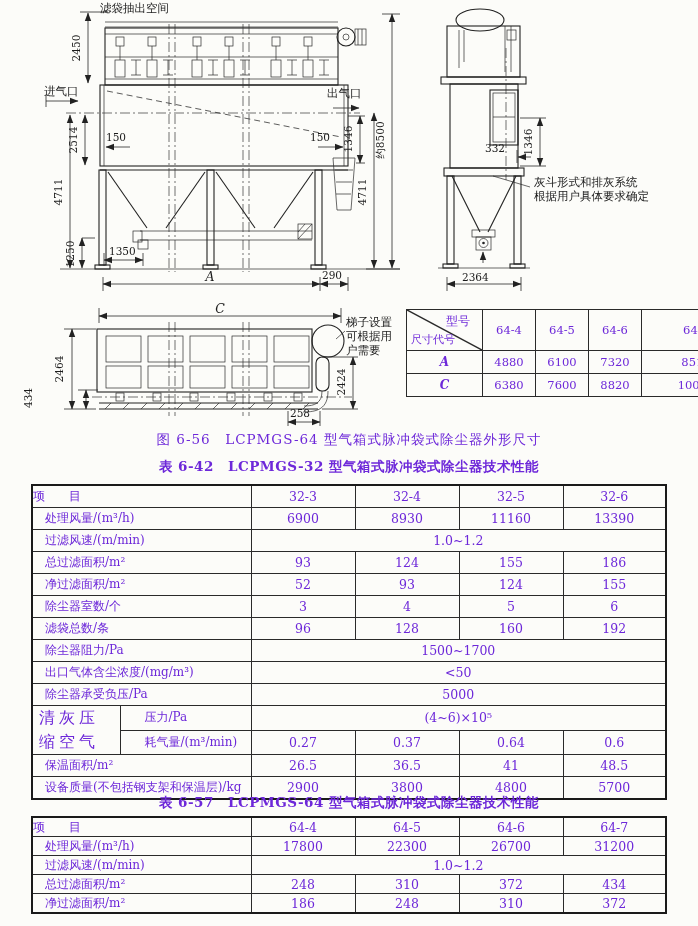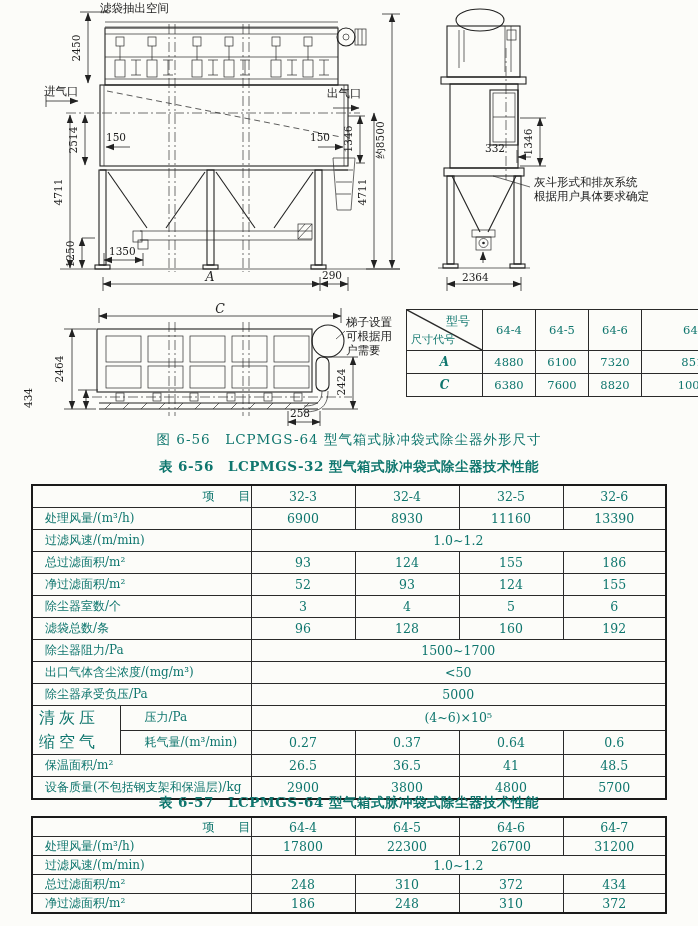--- a/index.html
+++ b/index.html
@@ -1,17 +1,17 @@
 <!DOCTYPE html>
 <html><head>
 <meta charset="utf-8">
 <style>
   html,body{margin:0;padding:0;background:#e8e8e4;}
   .page{position:relative;width:698px;height:926px;background:#fcfcf9;overflow:hidden;
-        font-family:"DejaVu Serif","Liberation Serif",serif;color:#0f766e;}
+        font-family:"DejaVu Serif","Liberation Serif",serif;color:#6d28d9;}
   svg text{fill:#1b1b1b;font-family:"DejaVu Serif","Liberation Serif",serif;}
   .ln{stroke:#222;fill:none;stroke-width:1.1;}
   .tn{stroke:#2a2a2a;fill:none;stroke-width:0.7;}
   .dm{stroke:#2a2a2a;fill:none;stroke-width:0.8;}
   .cl{stroke:#333;fill:none;stroke-width:0.7;stroke-dasharray:10 3 2 3;}
   .dsh{stroke:#333;fill:none;stroke-width:0.8;stroke-dasharray:6 4;}
   .fl{fill:#222;stroke:none;}
   .dimtxt{font-size:10.5px;}
   .cjk{font-size:11.5px;}
   .it{font-style:italic;font-size:12.5px;}
@@ -24,21 +24,21 @@
   .tbl-title.t57{top:794px;}
 
   table.spec{position:absolute;left:31px;width:636px;border-collapse:collapse;
              table-layout:fixed;font-size:12.5px;border:2px solid #1a1a1a;}
   table.spec.t56{top:484px;}
   table.spec.t57{top:816px;}
   table.spec td{border:1px solid #2a2a2a;height:21px;padding:0;text-align:center;
                 overflow:hidden;white-space:nowrap;}
   table.spec.t57 td{height:18px;}
   table.spec td.lbl{text-align:left;padding-left:12px;font-size:12px;}
-  table.spec td.hc{text-align:right;padding-left:0;}
+  table.spec td.hc{text-align:left;padding-left:0;}
   table.spec td.glbl{font-size:16px;padding:0 6px;white-space:normal;line-height:1.5;
                      letter-spacing:4px;text-align:left;}
   table.spec td.sub{text-align:left;padding-left:24px;font-size:12px;}
 
   .dimtbl-wrap{position:absolute;left:406px;top:295px;width:345px;}
   .dimtbl-unit{text-align:right;font-size:11px;padding:0 6px 1px 0;}
   table.dims{width:100%;border-collapse:collapse;table-layout:fixed;font-size:11.5px;
              border:1.5px solid #1a1a1a;}
   table.dims td{border:1px solid #2a2a2a;text-align:center;height:22px;padding:0;}
   table.dims td.diag{position:relative;height:40px;}
@@ -368,21 +368,21 @@
       <td>6380</td>
       <td>7600</td>
       <td>8820</td>
       <td>10040</td>
     </tr>
   </tbody>
       </table>
 </div>
 
 <div class="fig-caption">图 6-56　LCPMGS-64 型气箱式脉冲袋式除尘器外形尺寸</div>
-<div class="tbl-title t56">表 6-56　LCPMGS-32 型气箱式脉冲袋式除尘器技术性能</div>
+<div class="tbl-title t56">表 6-42　LCPMGS-32 型气箱式脉冲袋式除尘器技术性能</div>
 
 
 <table class="spec t56">
   <colgroup>
         <col style="width:88px">
         <col style="width:131px">
         <col style="width:104px">
         <col style="width:104px">
         <col style="width:104px">
         <col>

